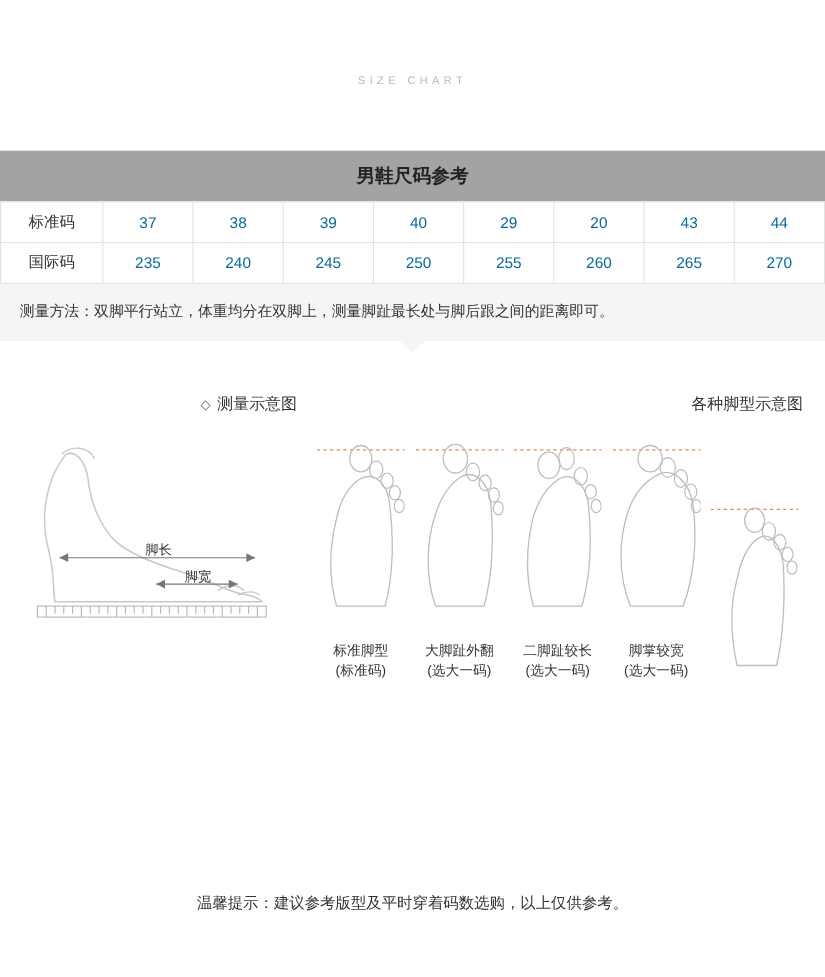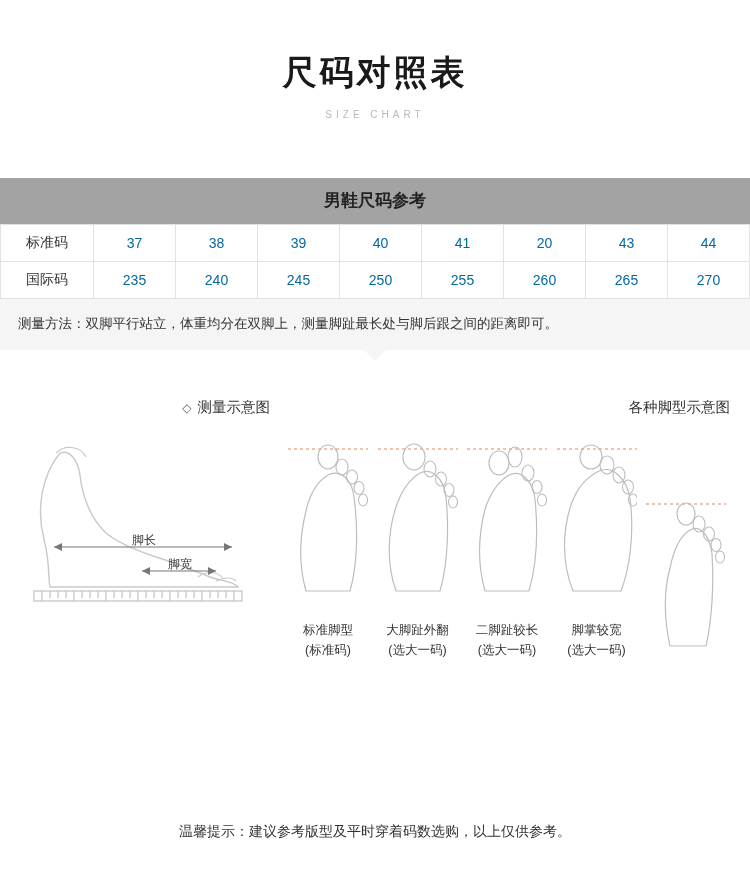--- a/index.html
+++ b/index.html
@@ -126,47 +126,46 @@
     color: #333;
     line-height: 1.55;
   }
   .foot-item .caption .sub {
     display: block;
   }
 
   
   .footer-tip {
     position: absolute;
-    bottom: 47px;
+    bottom: 58px;
     left: 0;
     width: 750px;
     text-align: center;
     font-size: 14px;
     color: #333;
   }
 </style>
 </head>
 <body>
 
 <div class="header">
-  <div class="title">尺码对照表</div>
   <div class="subtitle">SIZE CHART</div>
 </div>
 
 <div class="table-wrap">
   <div class="table-head">男鞋尺码参考</div>
   <table class="size-table">
     <tbody>
       <tr>
         <td class="rowlabel">标准码</td>
         <td>37</td>
         <td>38</td>
         <td>39</td>
         <td>40</td>
-        <td>41</td>
+        <td>29</td>
         <td>20</td>
         <td>43</td>
         <td>44</td>
       </tr>
       <tr>
         <td class="rowlabel">国际码</td>
         <td>235</td>
         <td>240</td>
         <td>245</td>
         <td>250</td>

